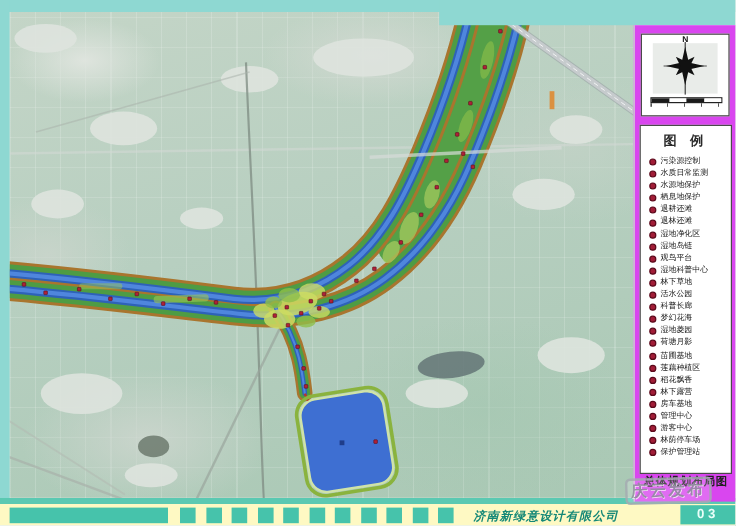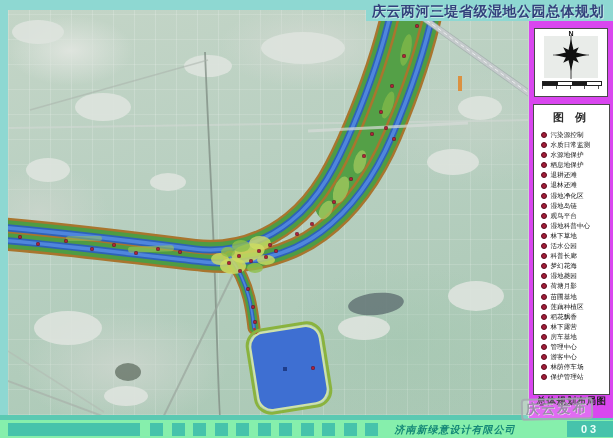--- a/index.html
+++ b/index.html
@@ -53,21 +53,21 @@
        font-size:9.5px;font-weight:bold;color:#222;letter-spacing:0.5px;}
 
   
   .watermark{position:absolute;left:521px;top:398px;z-index:30;
      font-size:13.5px;font-weight:bold;letter-spacing:2px;color:#8f959c;
      border:2px solid #a6acb2;border-radius:4px;padding:0 3px;
      background:rgba(248,249,250,.25);transform:rotate(-1.5deg);opacity:.85;
      text-shadow:0.5px 0.5px 0 #fff;}
 
   
-  .bottom-band{position:absolute;left:0;top:420px;width:613px;height:18px;background:#86efac;}
+  .bottom-band{position:absolute;left:0;top:420px;width:613px;height:18px;background:#fef9c3;}
   .bb-solid{position:absolute;left:8px;top:3px;width:132px;height:13px;background:#46c3ab;}
   .bb-square{position:absolute;top:3px;width:13px;height:13px;background:#46c3ab;}
   .bb-company{position:absolute;left:386px;top:3px;width:138px;text-align:center;
       font-size:10px;font-weight:bold;font-style:italic;color:#158877;letter-spacing:1px;white-space:nowrap;}
   .bb-page{position:absolute;left:567px;top:1px;width:46px;height:16px;background:#46c3ab;
       color:#eafff9;font-size:11px;font-weight:bold;letter-spacing:3px;text-align:center;line-height:16px;}
 </style>
 </head>
 <body>
 
@@ -200,21 +200,20 @@
           <rect x="243.5" y="295.5" width="3" height="3" rx="0.5" fill="#b02038" stroke="#56101d" stroke-width="0.5"></rect>
           <rect x="245.5" y="310.5" width="3" height="3" rx="0.5" fill="#b02038" stroke="#56101d" stroke-width="0.5"></rect>
           <rect x="303.5" y="356.5" width="3" height="3" rx="0.5" fill="#b02038" stroke="#56101d" stroke-width="0.5"></rect>
         </g>
     </svg>
   </div>
 
   <div class="frame-top"></div>
   <div class="frame-left"></div>
   <div class="title-band"></div>
-  <div class="map-title">庆云两河三堤省级湿地公园总体规划</div>
   <div class="frame-bottomline"></div>
 
   <div class="panel">
     <div class="compass-box">
       <div class="compass-bg"></div>
       <div class="north-label">N</div>
       <svg class="compass-star" width="40" height="44" viewBox="0 0 40 44">
         <line x1="20" y1="0" x2="20" y2="44" stroke="#111" stroke-width="0.8"></line>
         <line x1="2" y1="20" x2="38" y2="20" stroke="#111" stroke-width="0.6"></line>
         <path d="M20,4 L23,17 L36,20 L23,23 L20,36 L17,23 L4,20 L17,17 Z" fill="#111"></path>

